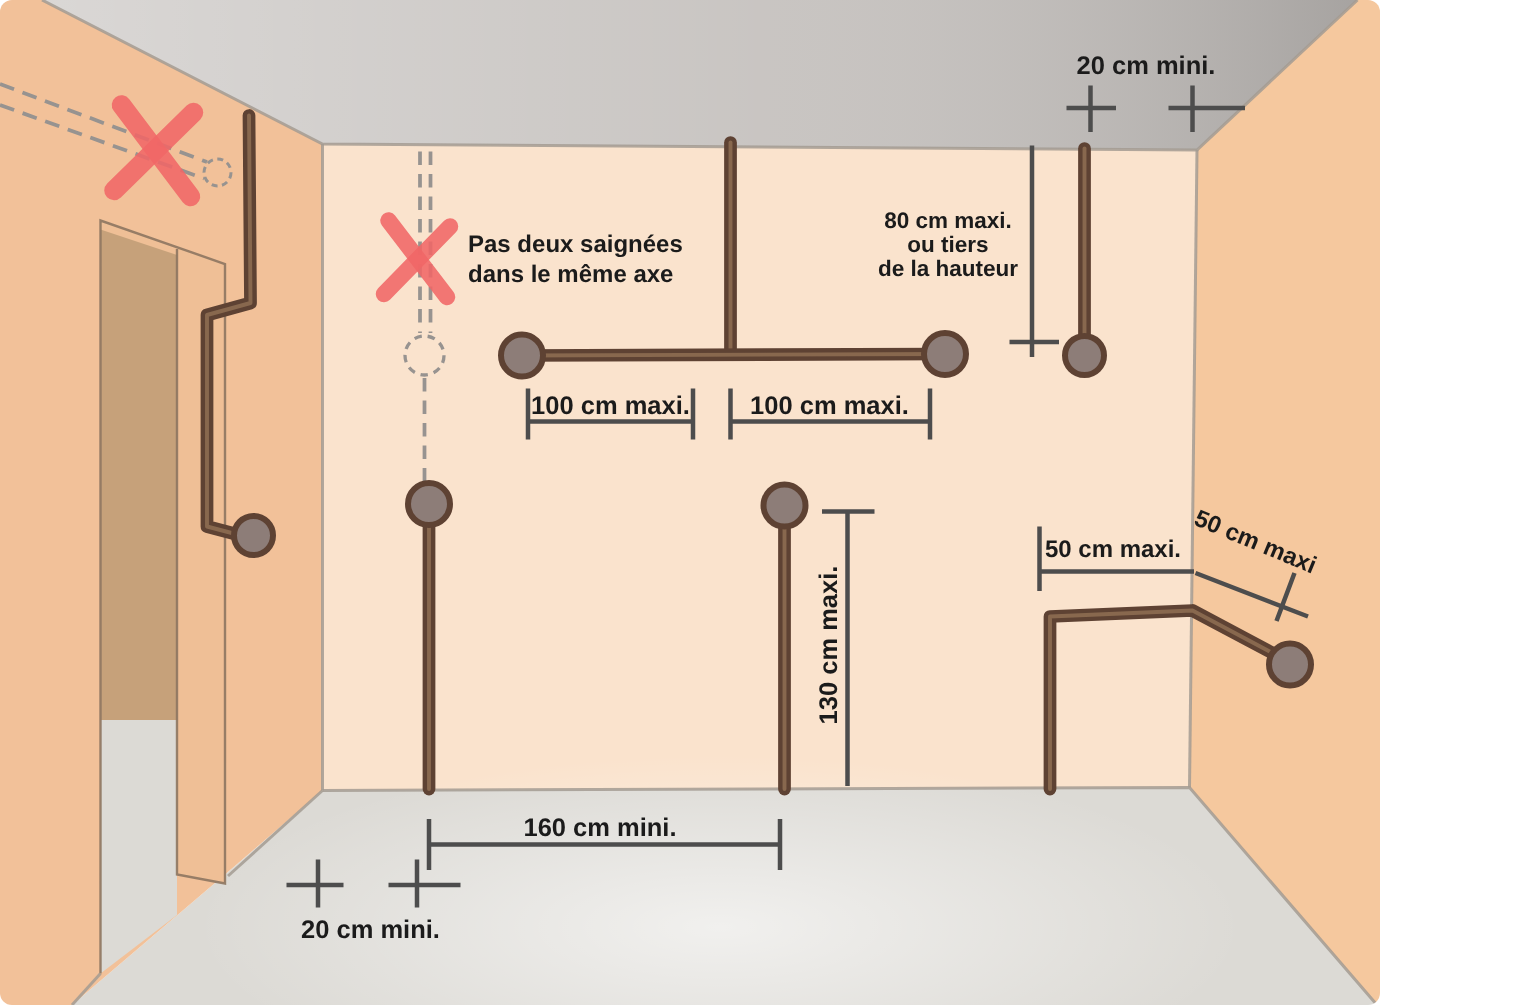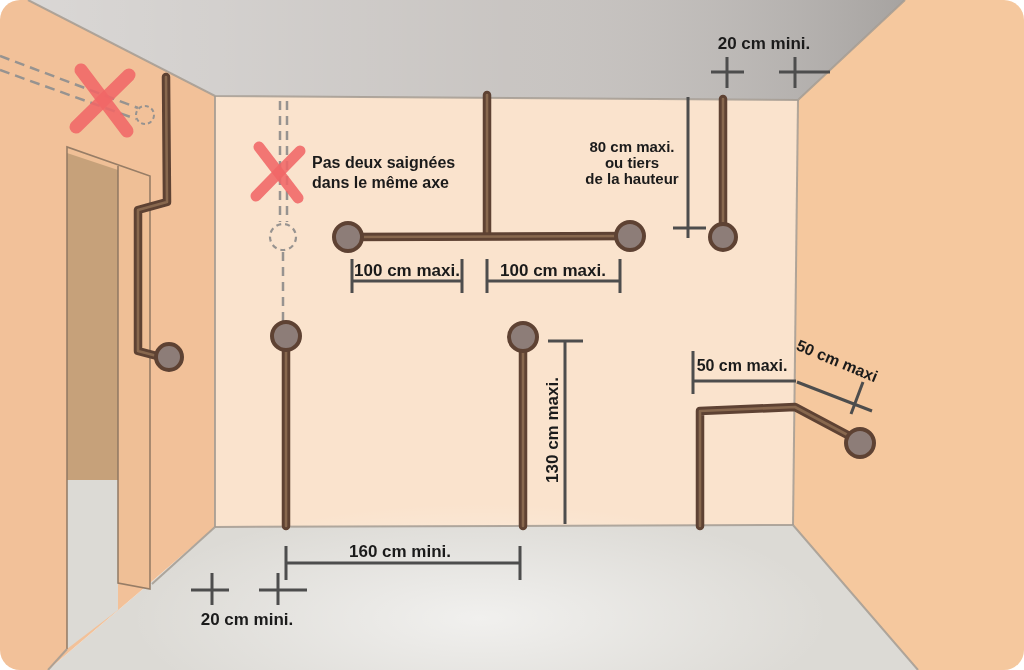--- a/index.html
+++ b/index.html
@@ -1,16 +1,16 @@
 <!DOCTYPE html>
 <html style="--ceiling: #c6c2bf; --front-wall: #fae3cd; --right-wall: #f5c89e; --left-wall: #f2c199; --door-recess: #c6a17a; --door-jamb: #efbf96; --door-edge: #8d7660; --floor: #dcdad5; --groove-dark: #5e4233; --groove-light: #8a6a50; --box-fill: #8d7d78; --dim: #4d4d4d; --dash: #979390; --text: #1b1b1b; --cross-red: #f06666; --edge: #a39b92;"><head>
 <meta charset="utf-8">
 <style>
   html,body{margin:0;padding:0;background:#ffffff;}
-  .stage{position:relative;width:1024px;height:670px;border-radius:20px;overflow:hidden;background:#fff;}
+  .stage{position:relative;width:920px;height:670px;border-radius:8px;overflow:hidden;background:#fff;}
   svg{display:block;}
   svg text{
     font-family:"Liberation Sans","DejaVu Sans",sans-serif;
     font-weight:700;
     fill:var(--text);
   }
   .t17{font-size:17px;}
   .t16{font-size:16px;}
   .t15{font-size:15px;}
   .wall{stroke:none;}

